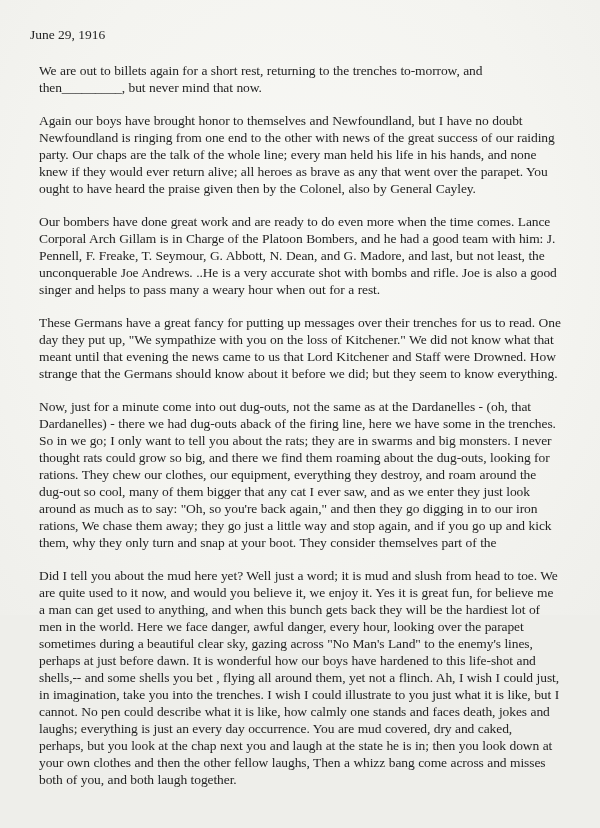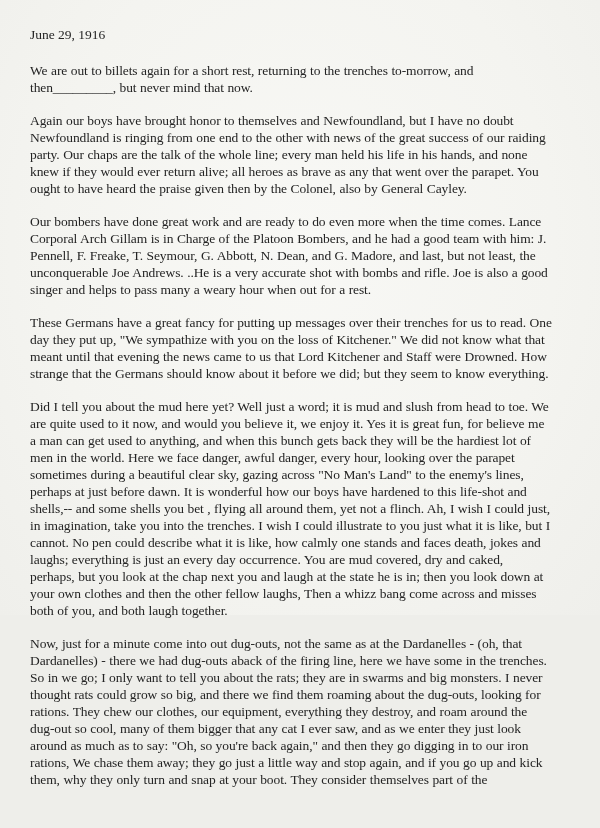--- a/index.html
+++ b/index.html
@@ -29,21 +29,21 @@
   }
   .date-line {
     font-size: 13.5px;
     line-height: 17px;
     margin: 0 0 19px 0;
   }
   .para {
     font-size: 13.5px;
     line-height: 17px;
     letter-spacing: -0.1px;
-    margin: 0 0 16px 0;
+    margin: 0 0 16px 9px;
     white-space: pre-wrap;
     word-spacing: 0.3px;
   }
 </style>
 </head>
 <body>
 
 <div class="page">
   <div class="content">
     <p class="date-line">June 29, 1916</p>
@@ -61,37 +61,37 @@
 Corporal Arch Gillam is in Charge of the Platoon Bombers, and he had a good team with him: J.
 Pennell, F. Freake, T. Seymour, G. Abbott, N. Dean, and G. Madore, and last, but not least, the
 unconquerable Joe Andrews. ..He is a very accurate shot with bombs and rifle. Joe is also a good
 singer and helps to pass many a weary hour when out for a rest.</p>
 
     <p class="para">These Germans have a great fancy for putting up messages over their trenches for us to read. One
 day they put up, "We sympathize with you on the loss of Kitchener." We did not know what that
 meant until that evening the news came to us that Lord Kitchener and Staff were Drowned. How
 strange that the Germans should know about it before we did; but they seem to know everything.</p>
 
+    <p class="para">Now, just for a minute come into out dug-outs, not the same as at the Dardanelles - (oh, that
+Dardanelles) - there we had dug-outs aback of the firing line, here we have some in the trenches.
+So in we go; I only want to tell you about the rats; they are in swarms and big monsters. I never
+thought rats could grow so big, and there we find them roaming about the dug-outs, looking for
+rations. They chew our clothes, our equipment, everything they destroy, and roam around the
+dug-out so cool, many of them bigger that any cat I ever saw, and as we enter they just look
+around as much as to say: "Oh, so you're back again," and then they go digging in to our iron
+rations, We chase them away; they go just a little way and stop again, and if you go up and kick
+them, why they only turn and snap at your boot. They consider themselves part of the</p>
+
     <p class="para">Did I tell you about the mud here yet? Well just a word; it is mud and slush from head to toe. We
 are quite used to it now, and would you believe it, we enjoy it. Yes it is great fun, for believe me
 a man can get used to anything, and when this bunch gets back they will be the hardiest lot of
 men in the world. Here we face danger, awful danger, every hour, looking over the parapet
 sometimes during a beautiful clear sky, gazing across "No Man's Land" to the enemy's lines,
 perhaps at just before dawn. It is wonderful how our boys have hardened to this life-shot and
 shells,-- and some shells you bet , flying all around them, yet not a flinch. Ah, I wish I could just,
 in imagination, take you into the trenches. I wish I could illustrate to you just what it is like, but I
 cannot. No pen could describe what it is like, how calmly one stands and faces death, jokes and
 laughs; everything is just an every day occurrence. You are mud covered, dry and caked,
 perhaps, but you look at the chap next you and laugh at the state he is in; then you look down at
 your own clothes and then the other fellow laughs, Then a whizz bang come across and misses
 both of you, and both laugh together.</p>
-
-    <p class="para">Now, just for a minute come into out dug-outs, not the same as at the Dardanelles - (oh, that
-Dardanelles) - there we had dug-outs aback of the firing line, here we have some in the trenches.
-So in we go; I only want to tell you about the rats; they are in swarms and big monsters. I never
-thought rats could grow so big, and there we find them roaming about the dug-outs, looking for
-rations. They chew our clothes, our equipment, everything they destroy, and roam around the
-dug-out so cool, many of them bigger that any cat I ever saw, and as we enter they just look
-around as much as to say: "Oh, so you're back again," and then they go digging in to our iron
-rations, We chase them away; they go just a little way and stop again, and if you go up and kick
-them, why they only turn and snap at your boot. They consider themselves part of the</p>
   </div>
 </div>
 
 </body></html>

